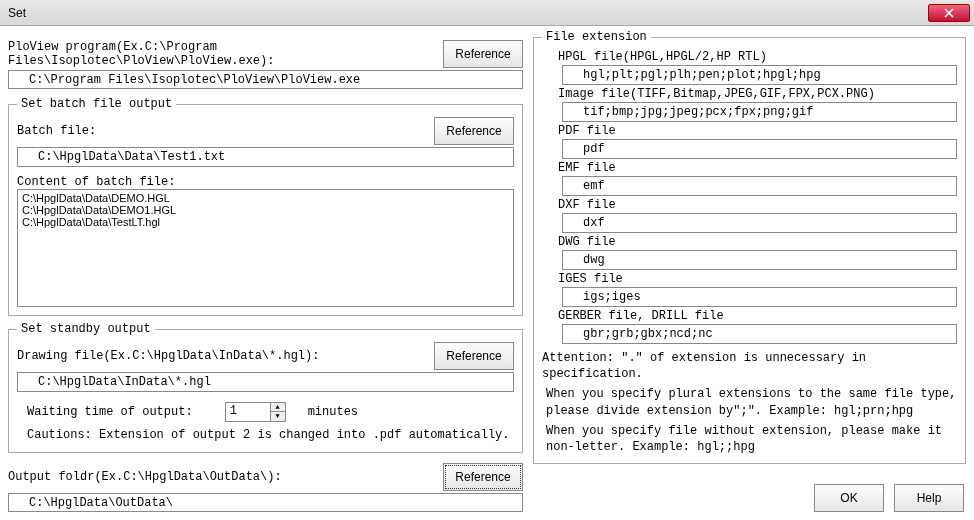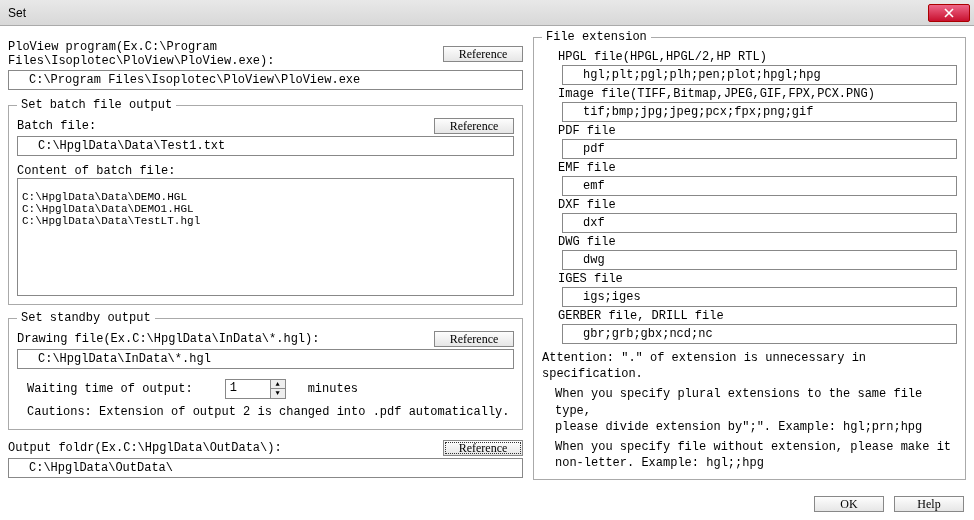--- a/index.html
+++ b/index.html
@@ -56,54 +56,54 @@
   border: 1px solid #888;
   padding: 1px 20px;
   font-family: "Courier New", monospace;
   font-size: 12px;
   background:#fff;
 }
 .textarea {
   width:100%;
   height:118px;
   border:1px solid #888;
-  padding:12px 4px;
-  font-family:Liberation Mono, monospace;
+  padding:2px 4px;
+  font-family:Liberation Sans, sans-serif;
   font-size:11px;
   background:#fff;
   white-space:pre;
   overflow:auto;
 }
 .btn {
-  height: 16px;
+  height: 28px;
   min-width: 80px;
   border: 1px solid #888;
   background: linear-gradient(to bottom,#fdfdfd,#e6e6e6);
-  font-family: Liberation Serif, serif;
+  font-family: Liberation Sans, sans-serif;
   font-size: 12px;
   padding: 0 10px;
   cursor:pointer;
 }
 .btn.dotted { outline:1px dotted #333; outline-offset:-3px; }
 .spinner {
   display:inline-flex;
   border:1px solid #888;
   height:20px;
   background:#fff;
 }
 .spinner .val { width:44px; padding:1px 4px; font-family:"Courier New",monospace; font-size:12px; }
 .spinner .arrows { display:flex; flex-direction:column; border-left:1px solid #888; }
 .spinner .arrows div { width:14px; height:9px; font-size:7px; text-align:center; line-height:9px; background:#eee; cursor:pointer; }
 .spinner .arrows div:first-child { border-bottom:1px solid #888; }
 .caution { margin:6px 2px 2px 10px; }
 .ext-row { margin-top:2px; }
 .ext-row .extlabel { margin-left:16px; }
 .ext-row input { margin-top:1px; margin-left:20px; width:calc(100% - 20px); }
 .attention { margin-top:6px; line-height:1.35; }
-.attention .indent { margin-left:13px; }
+.attention .indent { margin-left:4px; }
 .bottom-buttons { margin-top:auto; display:flex; justify-content:flex-end; gap:10px; padding:4px 2px 0 0;}
 </style>
 </head>
 <body>
 
 <div class="titlebar">
   <span class="title">Set</span>
   <div class="close-btn">
     <svg viewBox="0 0 10 10">
         <path d="M1 1 L9 9 M9 1 L1 9" stroke="#fff" stroke-width="1.6"></path>

